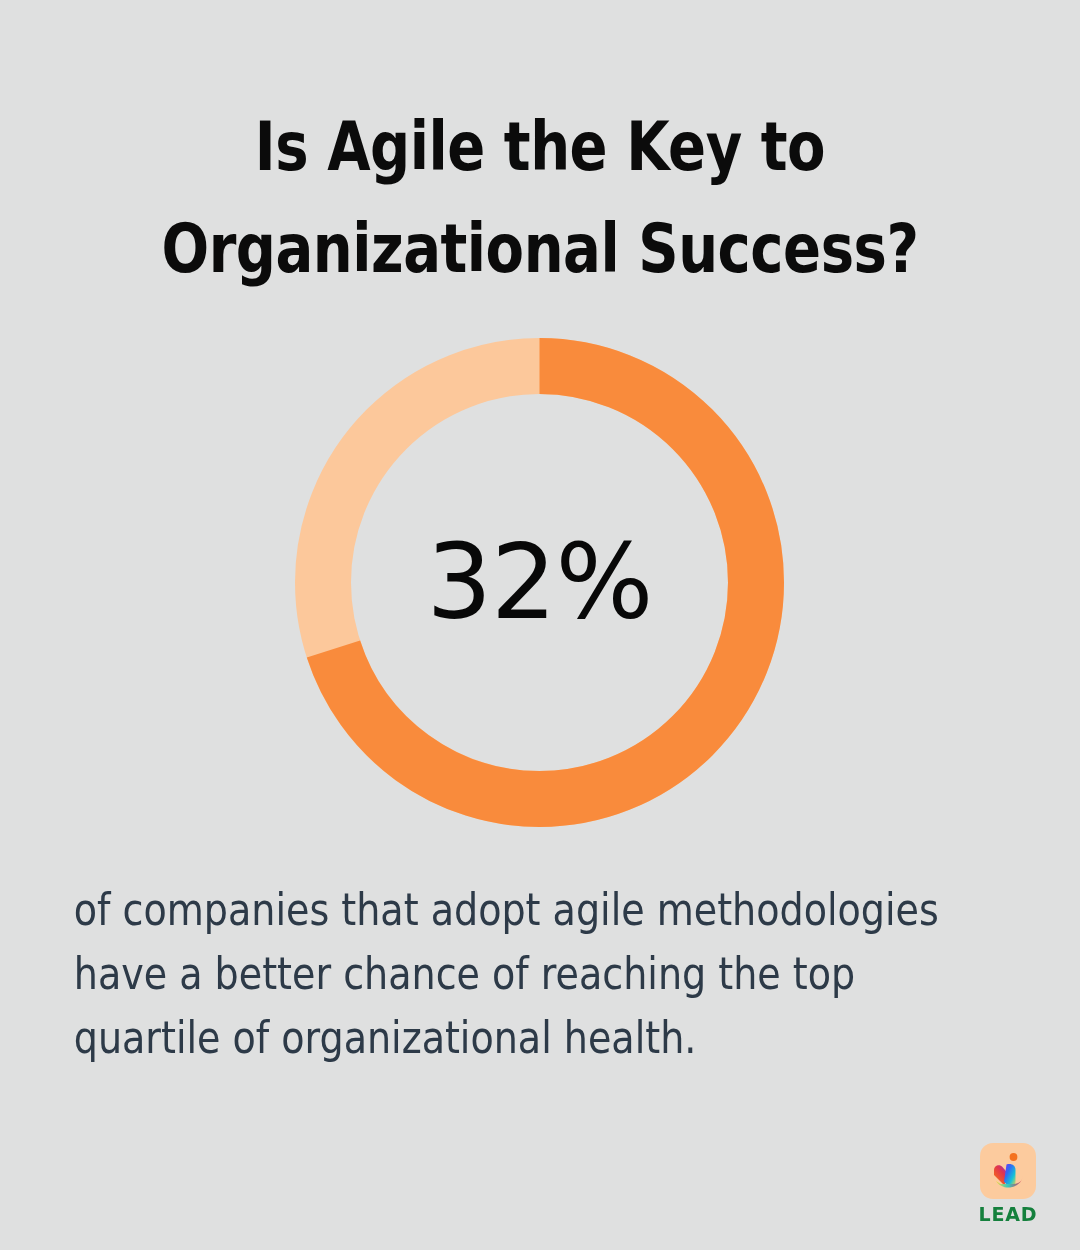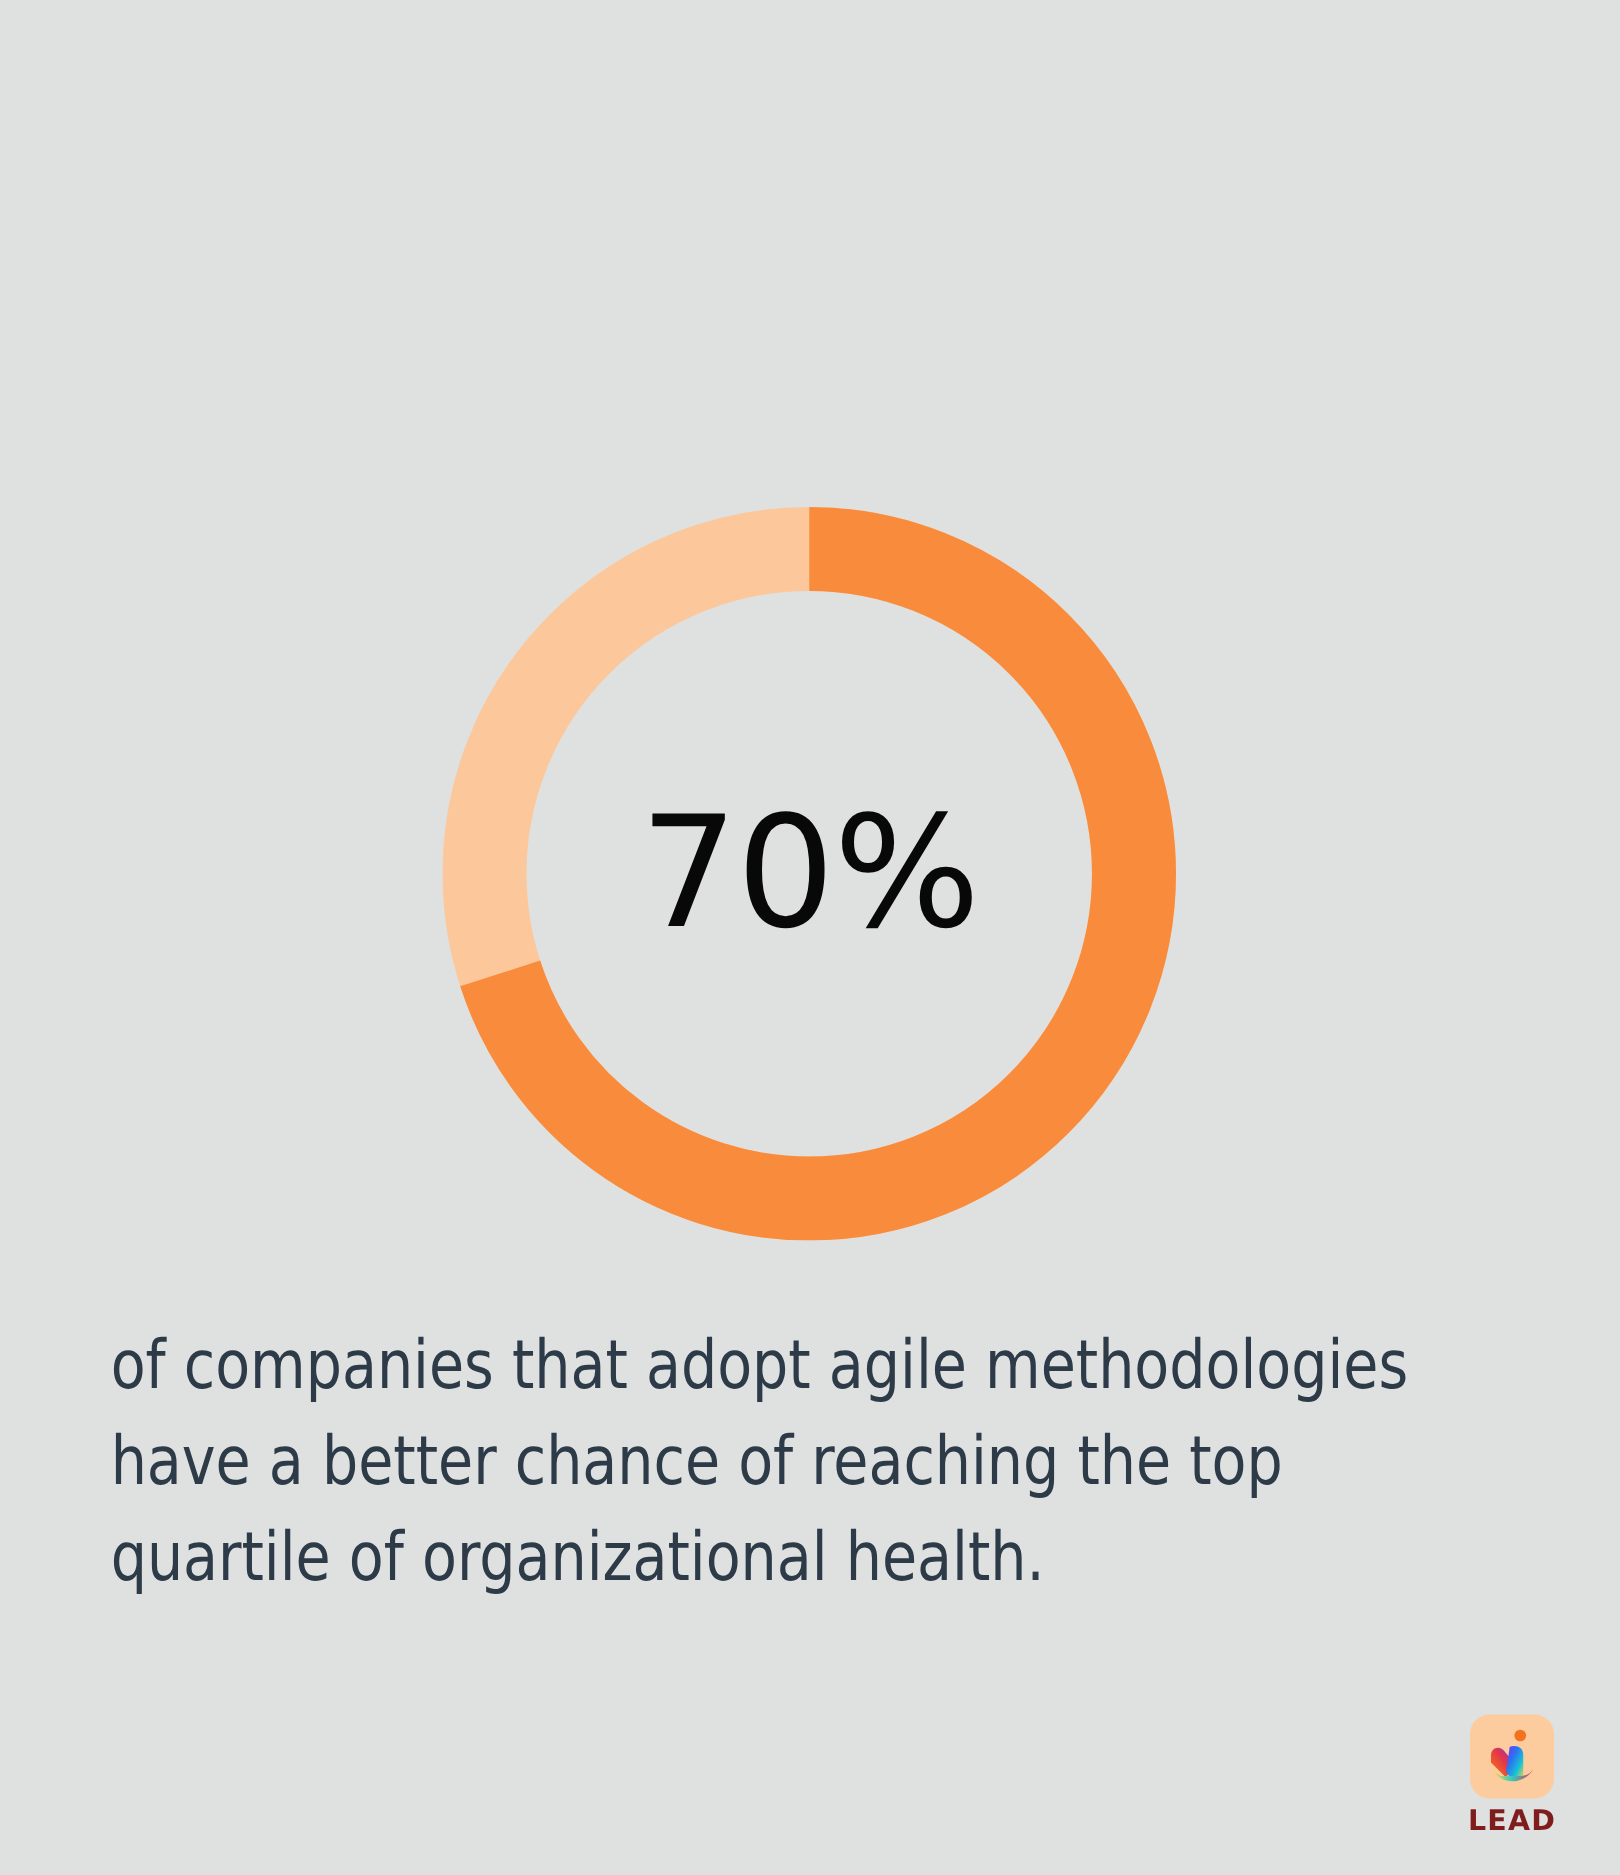--- a/index.html
+++ b/index.html
@@ -113,38 +113,42 @@
     border-radius: 13px;
     background: #fccb9e;
     display: block;
   }
   .logo-word {
     margin-top: 6px;
     font-family: "DejaVu Sans", sans-serif;
     font-weight: 700;
     font-size: 19px;
     letter-spacing: 0.8px;
-    color: #7f1d1d;
+    color: #15803d;
     line-height: 1;
   }
 </style>
 </head>
 <body>
 
 <div class="canvas">
 
+  <div class="title-block">
+    <span class="title-line">Is Agile the Key to</span>
+    <span class="title-line">Organizational Success?</span>
+  </div>
 
   <div class="chart-wrap">
     <svg class="donut-svg" viewBox="0 0 489 489">
 
       <circle id="slice-remainder" cx="244.5" cy="244.5" r="216.5" fill="none" stroke="#fcc89b" stroke-width="56"></circle>
 
       <circle id="slice-primary" cx="244.5" cy="244.5" r="216.5" fill="none" stroke="#f98b3c" stroke-width="56" stroke-dasharray="952.22 408.09" transform="rotate(-90 244.5 244.5)"></circle>
     </svg>
-    <div class="donut-center-label">70%</div>
+    <div class="donut-center-label">32%</div>
   </div>
 
   <div class="body-block">
     <span class="body-line">of companies that adopt agile methodologies</span>
     <span class="body-line">have a better chance of reaching the top</span>
     <span class="body-line">quartile of organizational health.</span>
   </div>
 
   <div class="logo-block">
     <span class="logo-mark">

